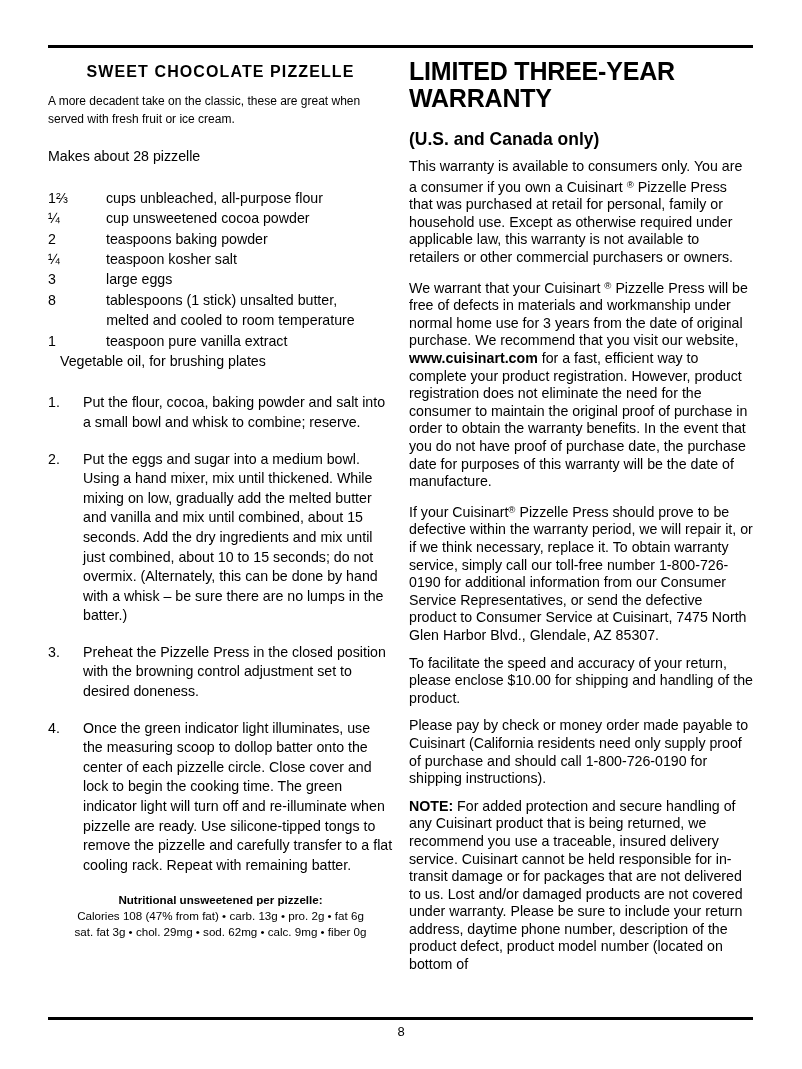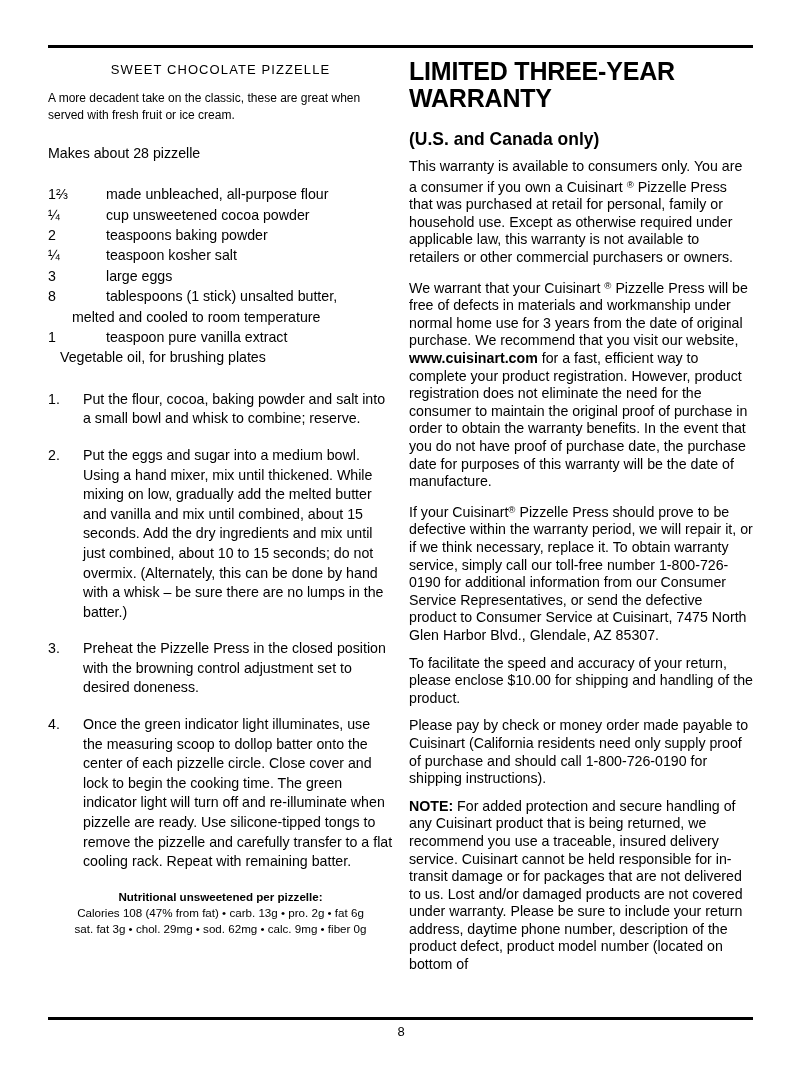--- a/index.html
+++ b/index.html
@@ -46,22 +46,22 @@
   }
   .col-gap { flex: 0 0 16px; }
   .col-right {
     width: 344px;
     flex: 0 0 344px;
   }
 
   
   .recipe-title {
     text-align: center;
-    font-weight: normal;
-    font-size: 13px;
+    font-weight: bold;
+    font-size: 16px;
     letter-spacing: 1.1px;
     margin: 4px 0 12px 0;
     line-height: 1.2;
   }
   .recipe-desc {
     font-size: 12px;
     line-height: 17.5px;
     margin: 0 0 20px 0;
   }
   .recipe-yield {
@@ -83,20 +83,21 @@
   .ing-amt {
     display: inline-block;
     width: 58px;
     vertical-align: top;
   }
   .ing-txt {
     display: inline;
   }
   .ing-cont {
     display: block;
+    text-align: center;
     padding-left: 24px;
     padding-right: 4px;
   }
   .ing-single {
     font-size: 14.2px;
     line-height: 20.4px;
     padding-left: 12px;
   }
   .steps {
     margin: 0 0 8px 0;
@@ -184,21 +185,21 @@
 
       <div class="recipe-title">SWEET CHOCOLATE PIZZELLE</div>
 
       <p class="recipe-desc">A more decadent take on the classic, these are great when served with fresh fruit or ice cream.</p>
 
       <p class="recipe-yield">Makes about 28 pizzelle</p>
 
       <div class="ing-list">
 
         <div class="ing-row">
-          <span class="ing-amt">1⅔</span><span class="ing-txt">made unbleached, all-purpose flour</span>
+          <span class="ing-amt">1⅔</span><span class="ing-txt">cups unbleached, all-purpose flour</span>
         </div>
 
         <div class="ing-row">
           <span class="ing-amt">¼</span><span class="ing-txt">cup unsweetened cocoa powder</span>
         </div>
 
         <div class="ing-row">
           <span class="ing-amt">2</span><span class="ing-txt">teaspoons baking powder</span>
         </div>
 

